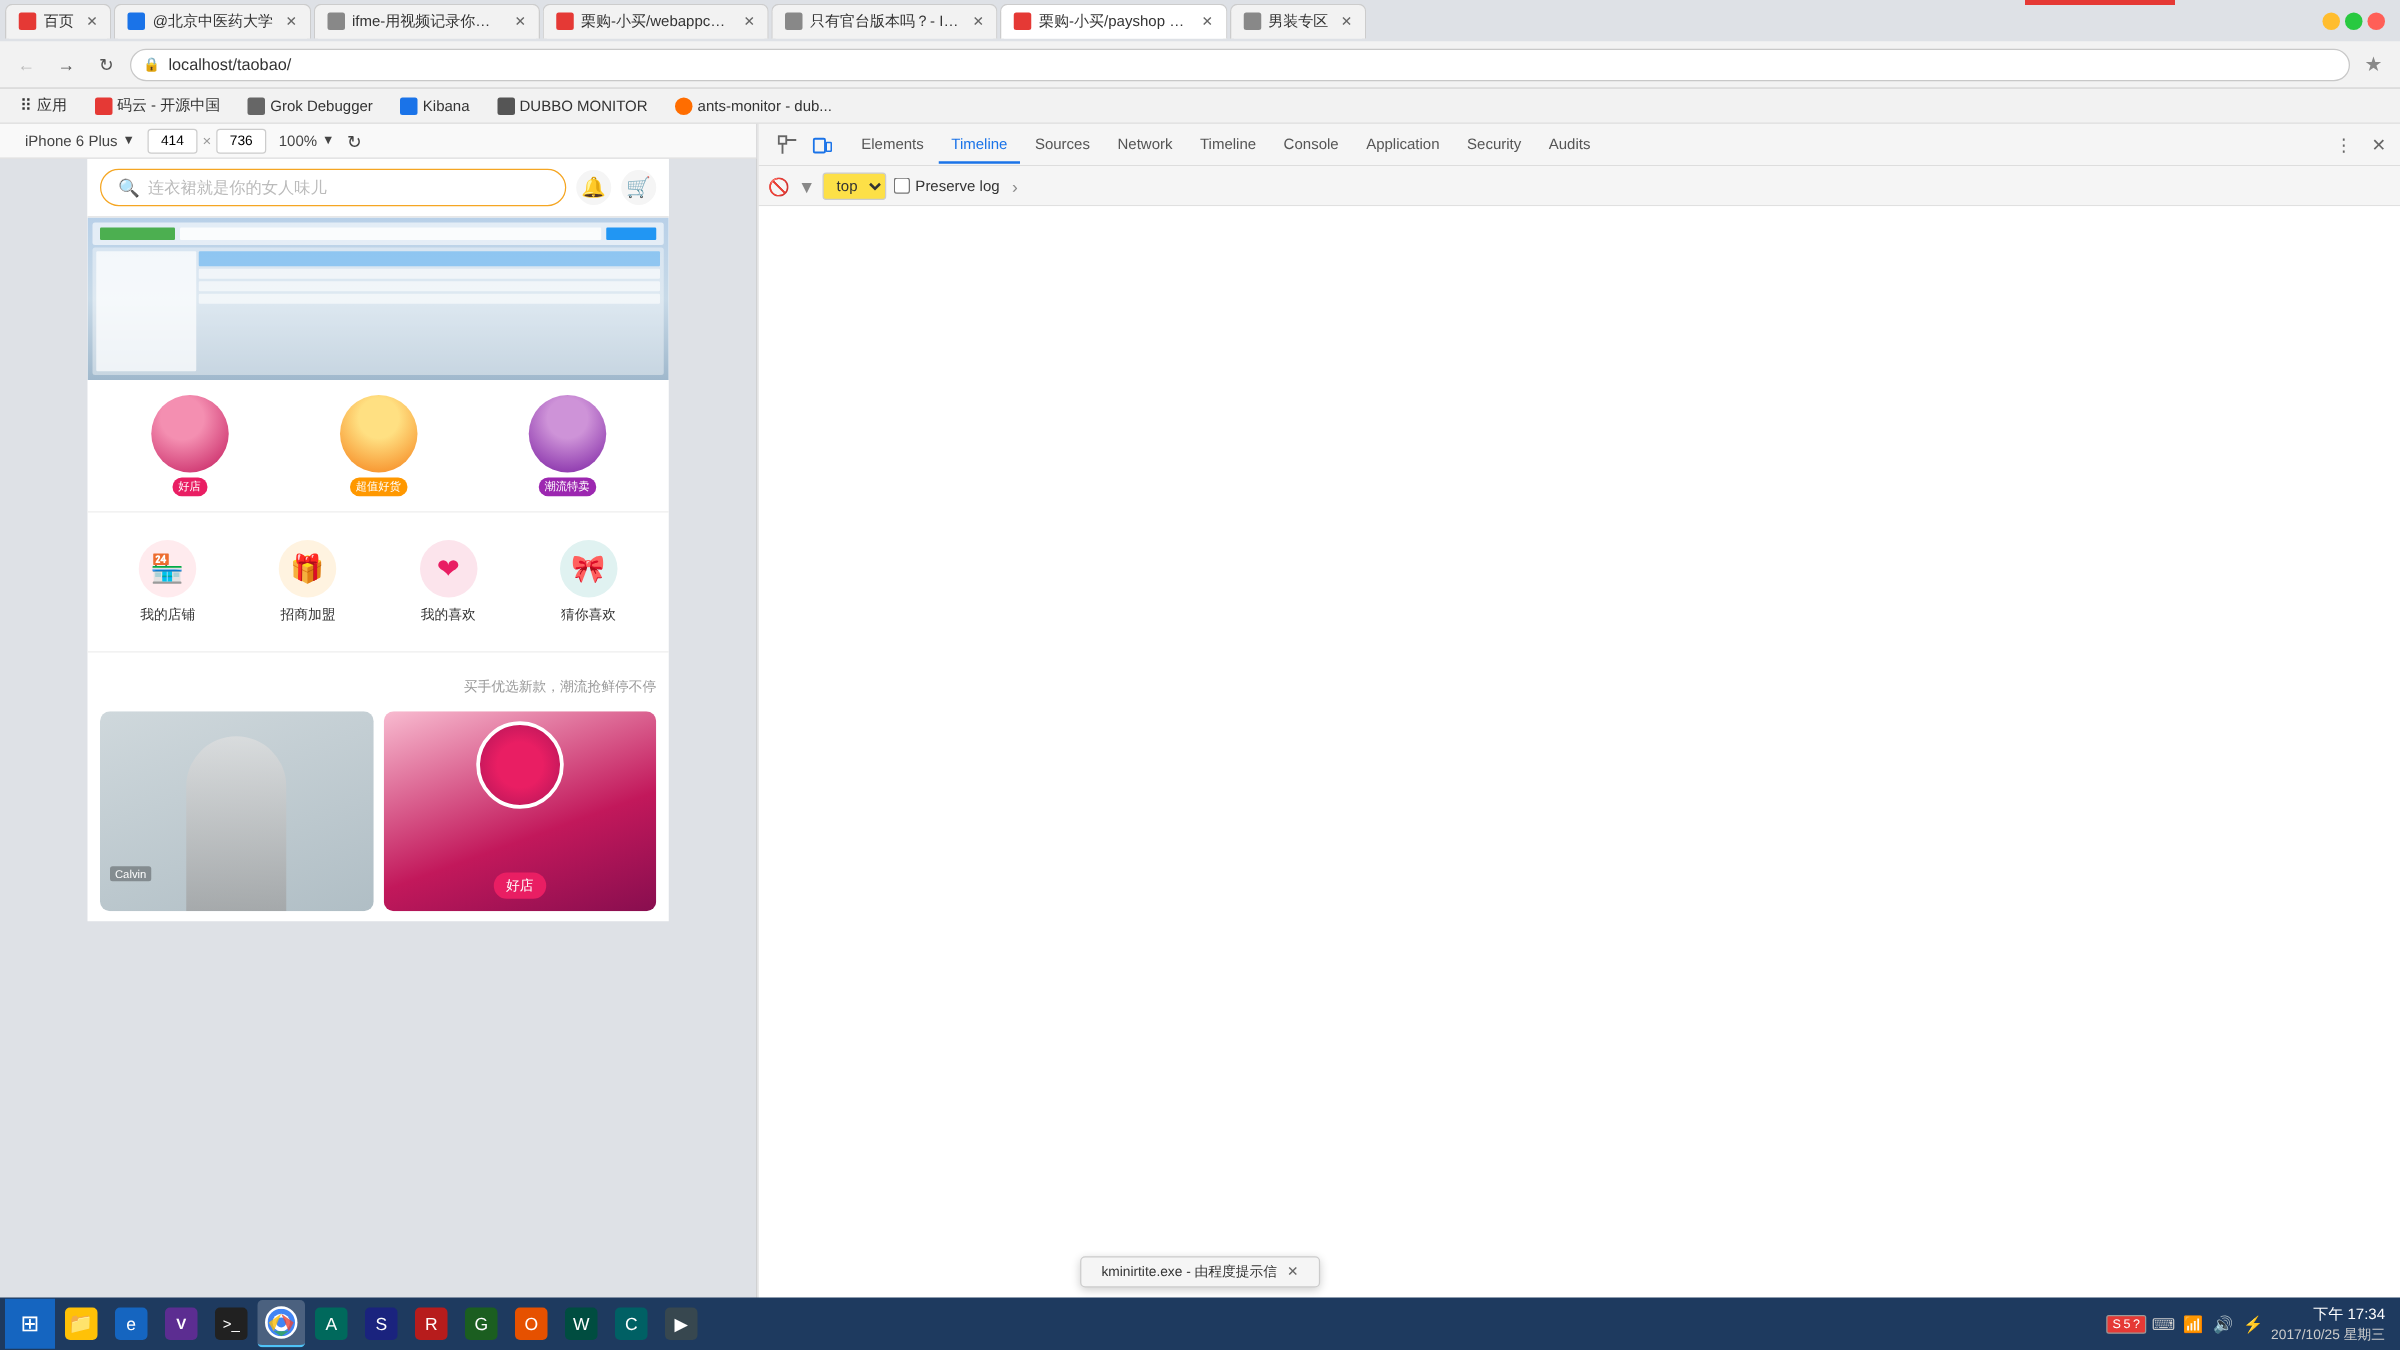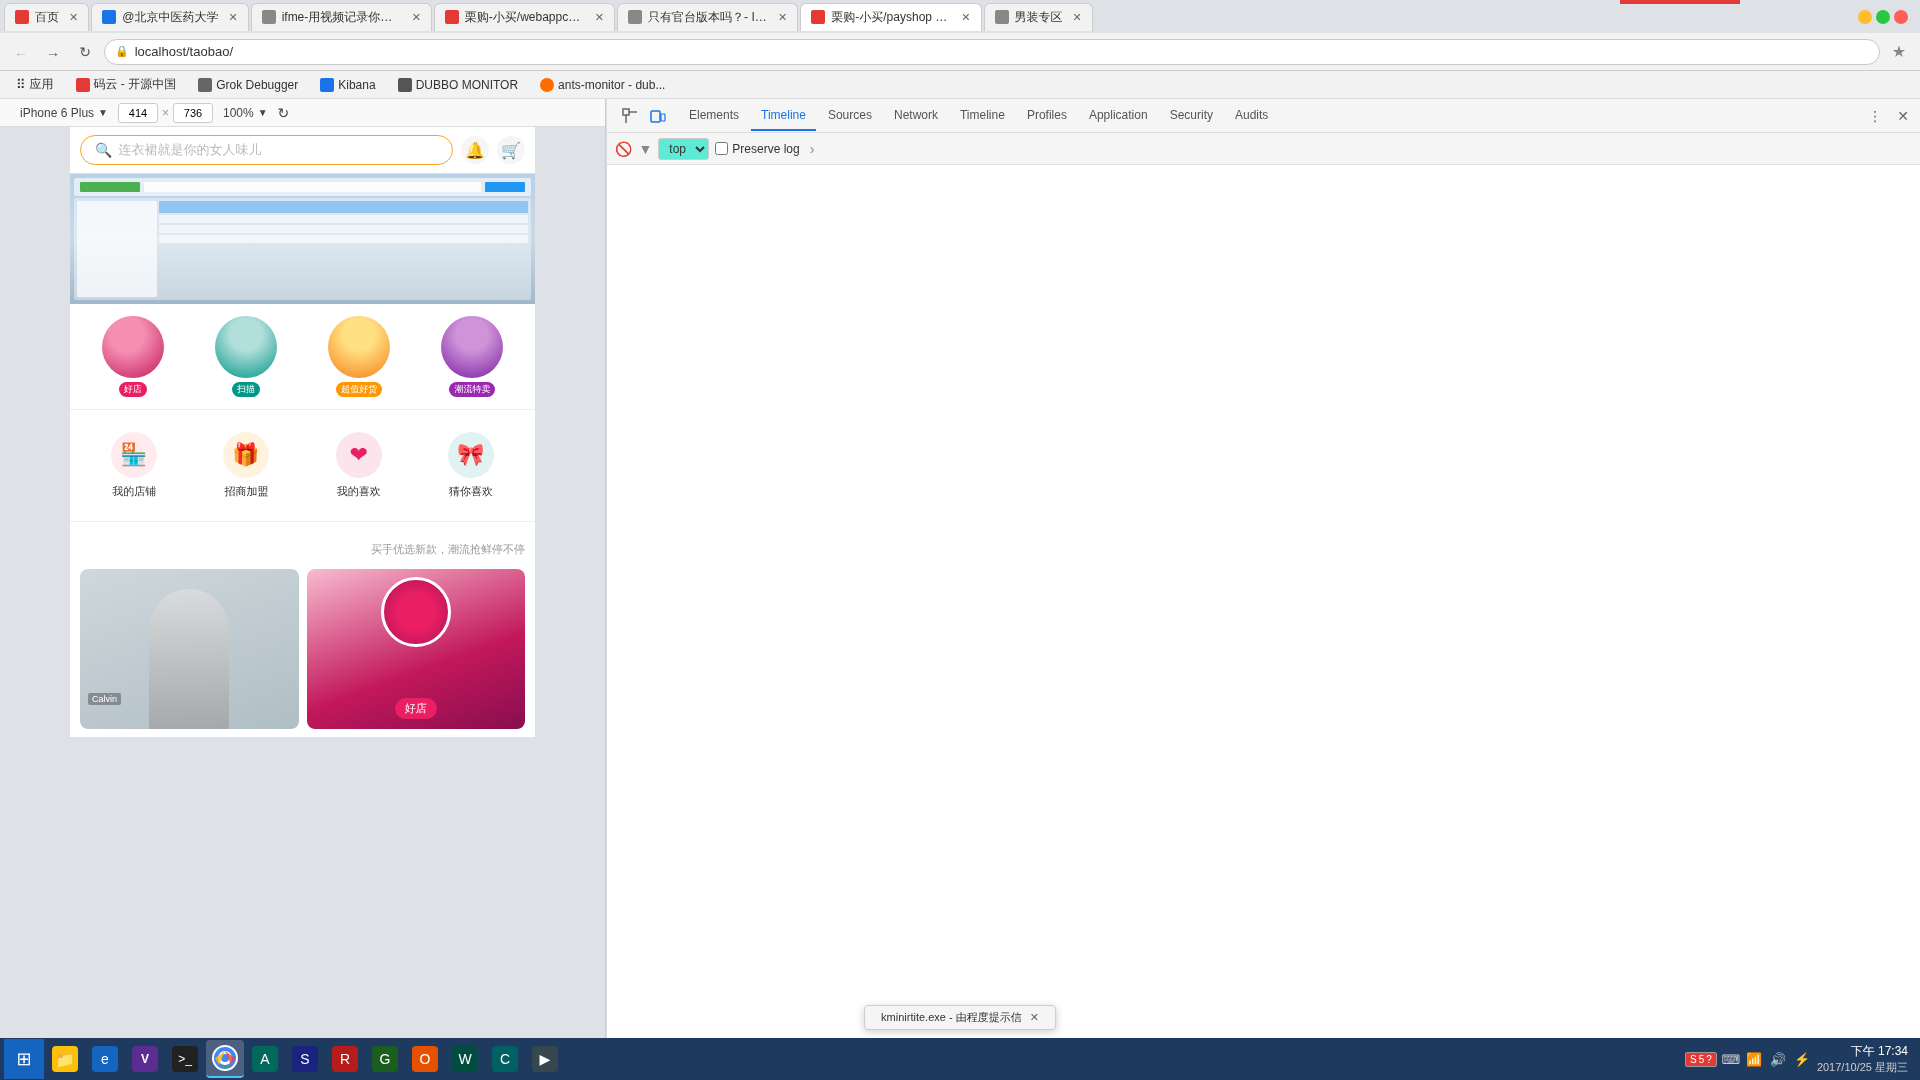--- a/index.html
+++ b/index.html
@@ -69,21 +69,21 @@
     
     .devtools-pane { flex: 1; background: #fff; display: flex; flex-direction: column; border-left: 1px solid #ddd; }
     .devtools-toolbar { height: 34px; background: #f5f5f5; border-bottom: 1px solid #ddd; display: flex; align-items: center; padding: 0 4px; gap: 2px; }
     .dt-tab { padding: 0 10px; height: 30px; display: flex; align-items: center; font-size: 12px; color: #555; cursor: pointer; border-bottom: 2px solid transparent; white-space: nowrap; }
     .dt-tab.active { color: #1a73e8; border-bottom: 2px solid #1a73e8; }
     .dt-spacer { flex: 1; }
     .dt-icon-btn { width: 26px; height: 26px; display: flex; align-items: center; justify-content: center; border-radius: 4px; cursor: pointer; color: #666; font-size: 14px; }
 
     .devtools-console-bar { height: 32px; background: #f5f5f5; border-bottom: 1px solid #e0e0e0; display: flex; align-items: center; padding: 0 8px; gap: 6px; }
     .console-filter-icon { color: #888; font-size: 14px; }
-    .console-top-selector { border: 1px solid #ccc; border-radius: 3px; padding: 2px 6px; font-size: 12px; color: #333; background: #5eead4; cursor: pointer; }
+    .console-top-selector { border: 1px solid #ccc; border-radius: 3px; padding: 2px 6px; font-size: 12px; color: #333; background: #fde047; cursor: pointer; }
     .preserve-log-label { display: flex; align-items: center; gap: 4px; font-size: 12px; color: #333; cursor: pointer; }
     .preserve-log-cb { width: 13px; height: 13px; }
     .expand-icon { color: #888; font-size: 14px; cursor: pointer; padding: 2px 4px; }
 
     .console-content { flex: 1; background: #fff; overflow: auto; padding: 4px 0; }
 
     
     .taskbar { height: 42px; background: #1e3a5f; display: flex; align-items: center; padding: 0 4px; gap: 2px; position: absolute; bottom: 0; left: 0; width: 1920px; }
     .taskbar-start { width: 40px; height: 40px; background: #1a6eb3; display: flex; align-items: center; justify-content: center; color: #fff; font-size: 18px; cursor: pointer; }
     .taskbar-item { width: 38px; height: 38px; display: flex; align-items: center; justify-content: center; border-radius: 4px; cursor: pointer; }
@@ -264,24 +264,20 @@
               </div>
             </div>
           </div>
 
           <div class="category-row">
             <div class="cat-item">
               <div class="cat-circle pc1" style="width:62px;height:62px;border-radius:50%;background:radial-gradient(circle at 40% 30%,#f48fb1 30%,#c2185b 100%);"></div>
               <span class="cat-label-badge">好店</span>
             </div>
             <div class="cat-item">
-              <div class="cat-circle pc2" style="width:62px;height:62px;border-radius:50%;background:radial-gradient(circle at 50% 30%,#b2dfdb 30%,#009688 100%);"></div>
-              <span class="cat-label-badge2">扫描</span>
-            </div>
-            <div class="cat-item">
               <div class="cat-circle pc4" style="width:62px;height:62px;border-radius:50%;background:radial-gradient(circle at 50% 30%,#ffe082 30%,#f57f17 100%);"></div>
               <span class="cat-label-badge4">超值好货</span>
             </div>
             <div class="cat-item">
               <div class="cat-circle pc3" style="width:62px;height:62px;border-radius:50%;background:radial-gradient(circle at 50% 30%,#ce93d8 30%,#7b1fa2 100%);"></div>
               <span class="cat-label-badge3">潮流特卖</span>
             </div>
           </div>
 
           <div class="icon-grid">
@@ -358,21 +354,21 @@
         <div class="dt-tab">
           <span>Sources</span>
         </div>
         <div class="dt-tab">
           <span>Network</span>
         </div>
         <div class="dt-tab">
           <span>Timeline</span>
         </div>
         <div class="dt-tab">
-          <span>Profiles</span>
+          <span>Console</span>
         </div>
         <div class="dt-tab">
           <span>Application</span>
         </div>
         <div class="dt-tab">
           <span>Security</span>
         </div>
         <div class="dt-tab">
           <span>Audits</span>
         </div>

